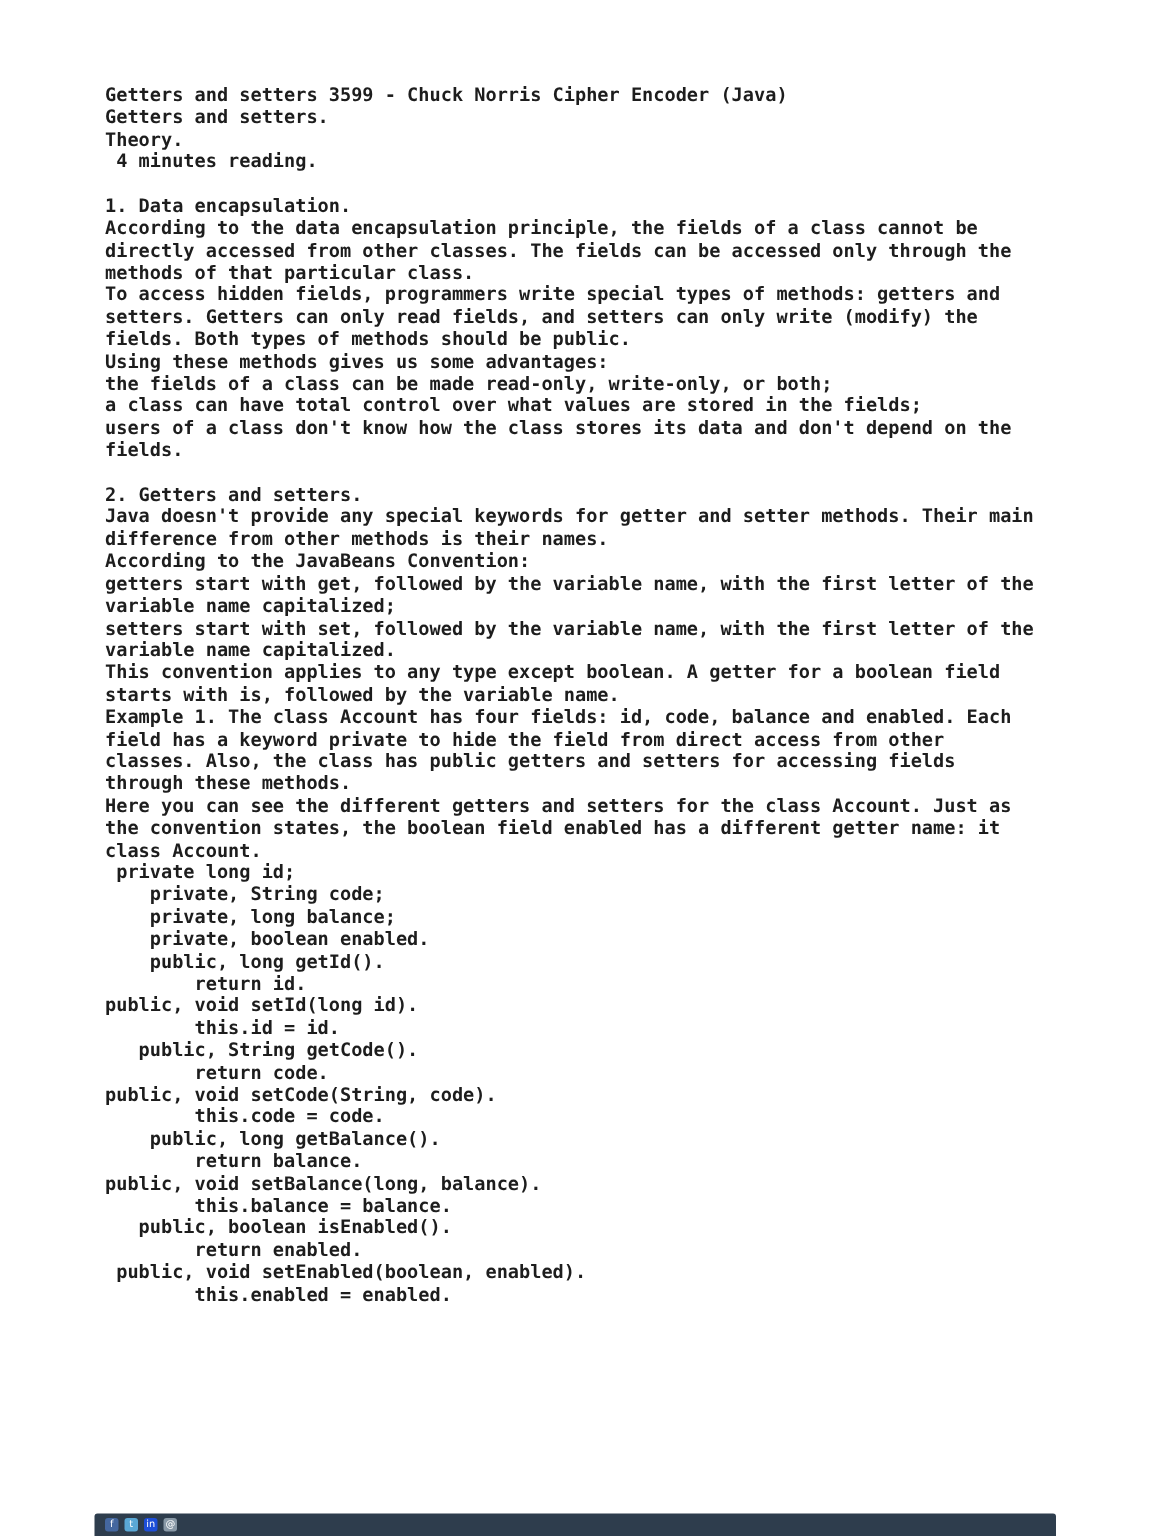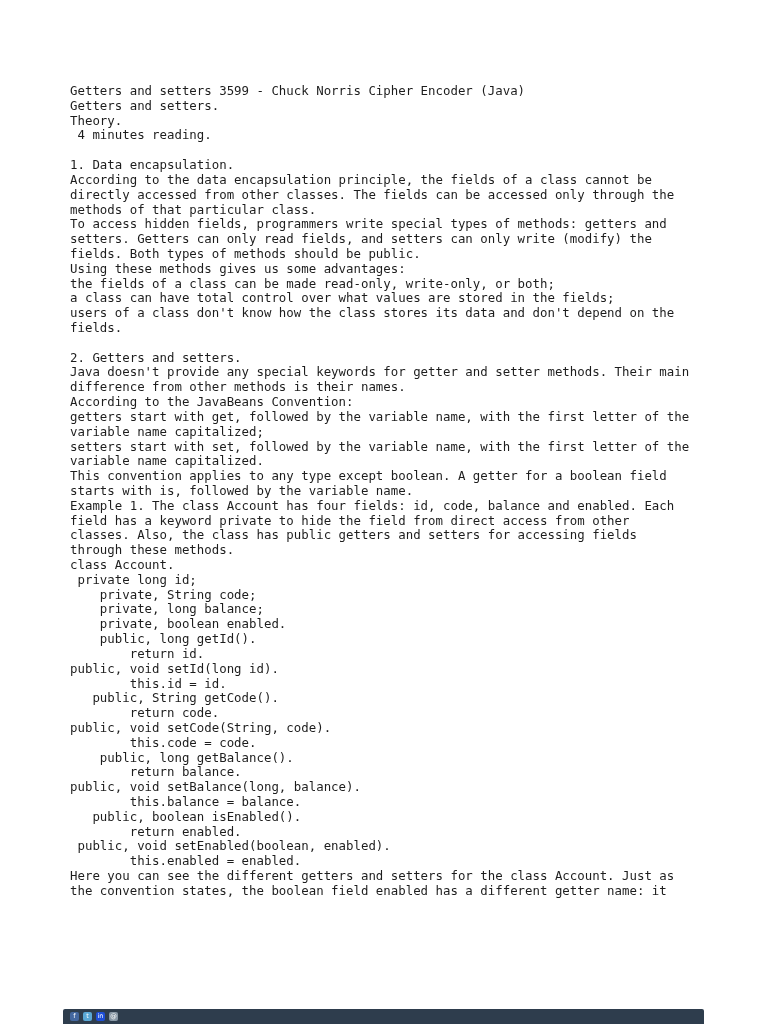--- a/index.html
+++ b/index.html
@@ -9,22 +9,23 @@
     font-family: "DejaVu Sans Mono", monospace;
     overflow: hidden;
   }
   .page {
     position: relative;
     width: 768px; height: 1024px;
     background: #ffffff;
   }
   .doc {
     position: absolute;
-    left: 70px; top: 84px;
+    left: 70px; top: 56px;
     width: 640px;
+    font-weight: bold;
   }
   .doc pre {
     margin: 0;
     font-family: "DejaVu Sans Mono", monospace;
     font-size: 12.4px;
     line-height: 14.82px;
     color: #1d1d1d;
     white-space: pre;
   }
   .doc pre.gap-after { margin-bottom: 14.82px; }
@@ -86,20 +87,22 @@
 getters start with get, followed by the variable name, with the first letter of the
 variable name capitalized;
 setters start with set, followed by the variable name, with the first letter of the
 variable name capitalized.
 This convention applies to any type except boolean. A getter for a boolean field
 starts with is, followed by the variable name.
 Example 1. The class Account has four fields: id, code, balance and enabled. Each
 field has a keyword private to hide the field from direct access from other
 classes. Also, the class has public getters and setters for accessing fields
 through these methods.</pre>
+    <pre>Here you can see the different getters and setters for the class Account. Just as
+the convention states, the boolean field enabled has a different getter name: it</pre>
     <pre>class Account.
  private long id;
     private, String code;
     private, long balance;
     private, boolean enabled.
     public, long getId().
         return id.
 public, void setId(long id).
         this.id = id.
    public, String getCode().
@@ -107,22 +110,20 @@
 public, void setCode(String, code).
         this.code = code.
     public, long getBalance().
         return balance.
 public, void setBalance(long, balance).
         this.balance = balance.
    public, boolean isEnabled().
         return enabled.
  public, void setEnabled(boolean, enabled).
         this.enabled = enabled.</pre>
-    <pre>Here you can see the different getters and setters for the class Account. Just as
-the convention states, the boolean field enabled has a different getter name: it</pre>
   </div>
 
   <div class="footer-bar">
     <span class="share-icon ic-fb">f</span>
     <span class="share-icon ic-tw">t</span>
     <span class="share-icon ic-li">in</span>
     <span class="share-icon ic-em">@</span>
   </div>
 
 </div>

